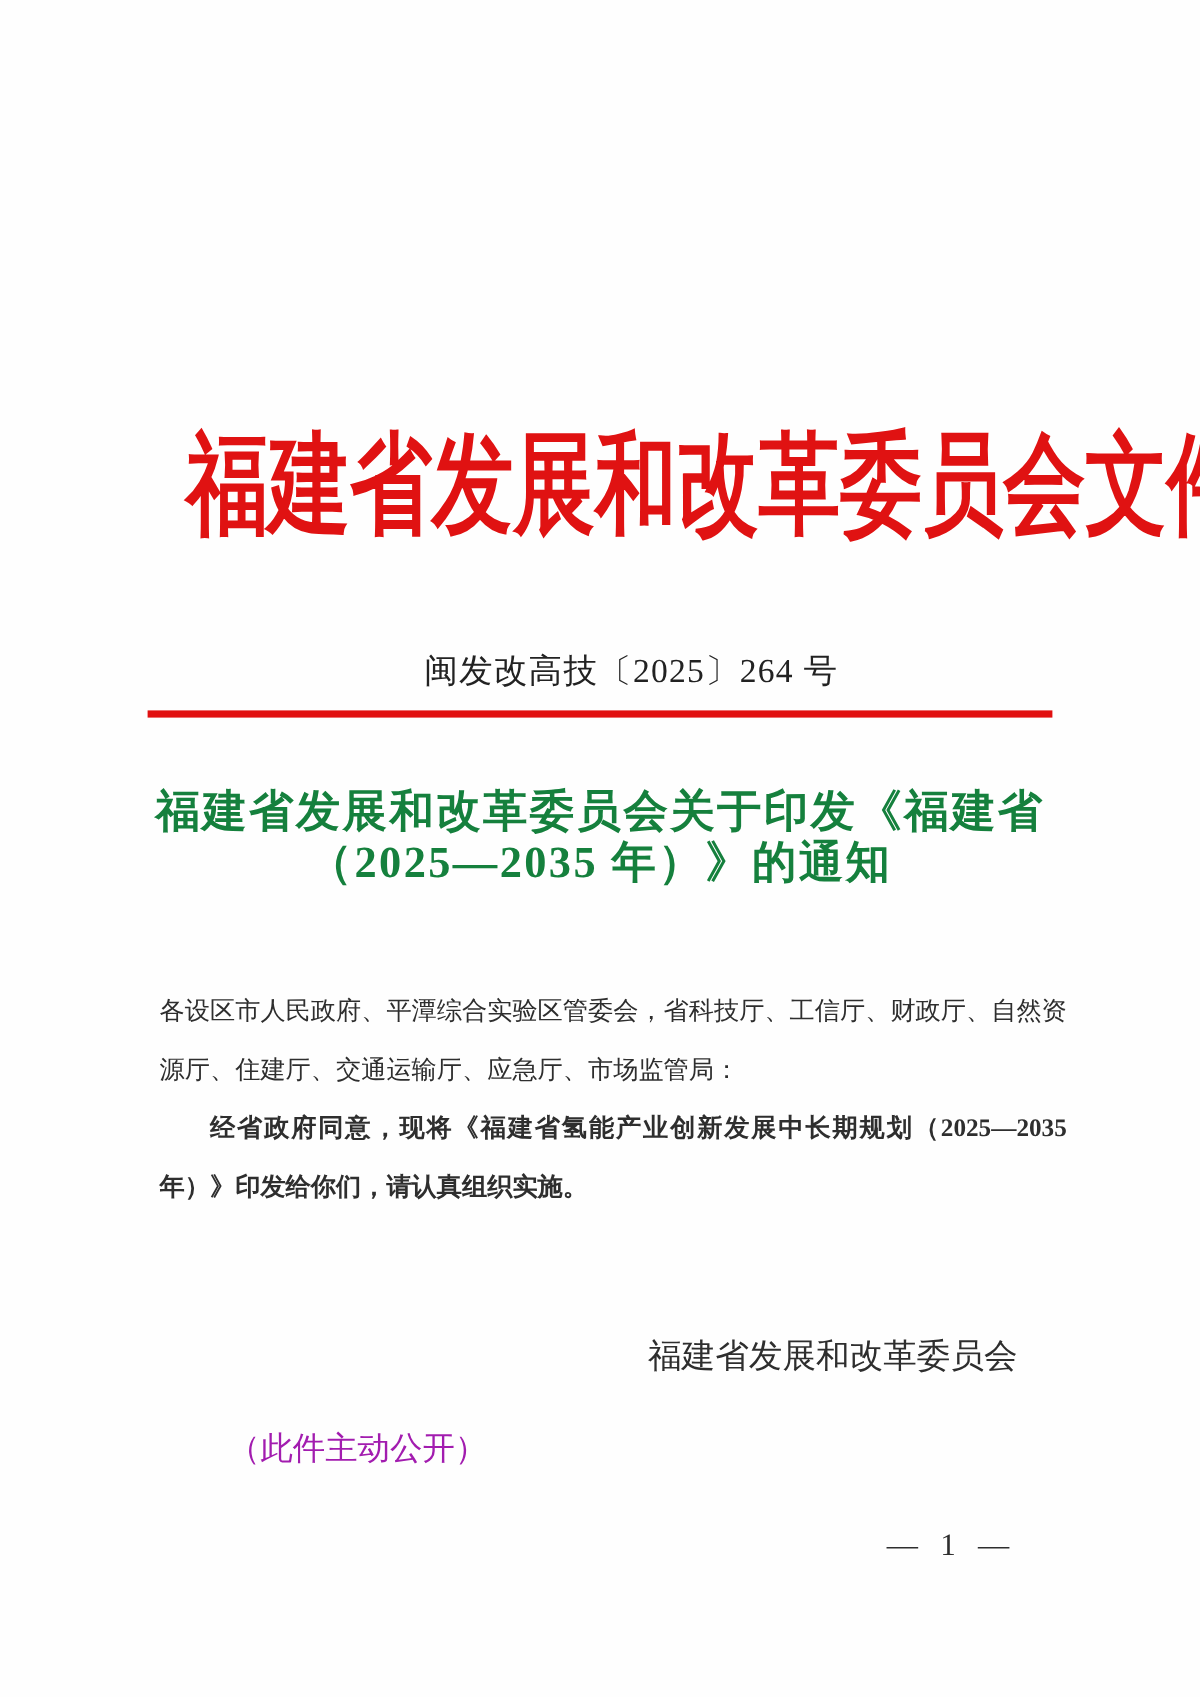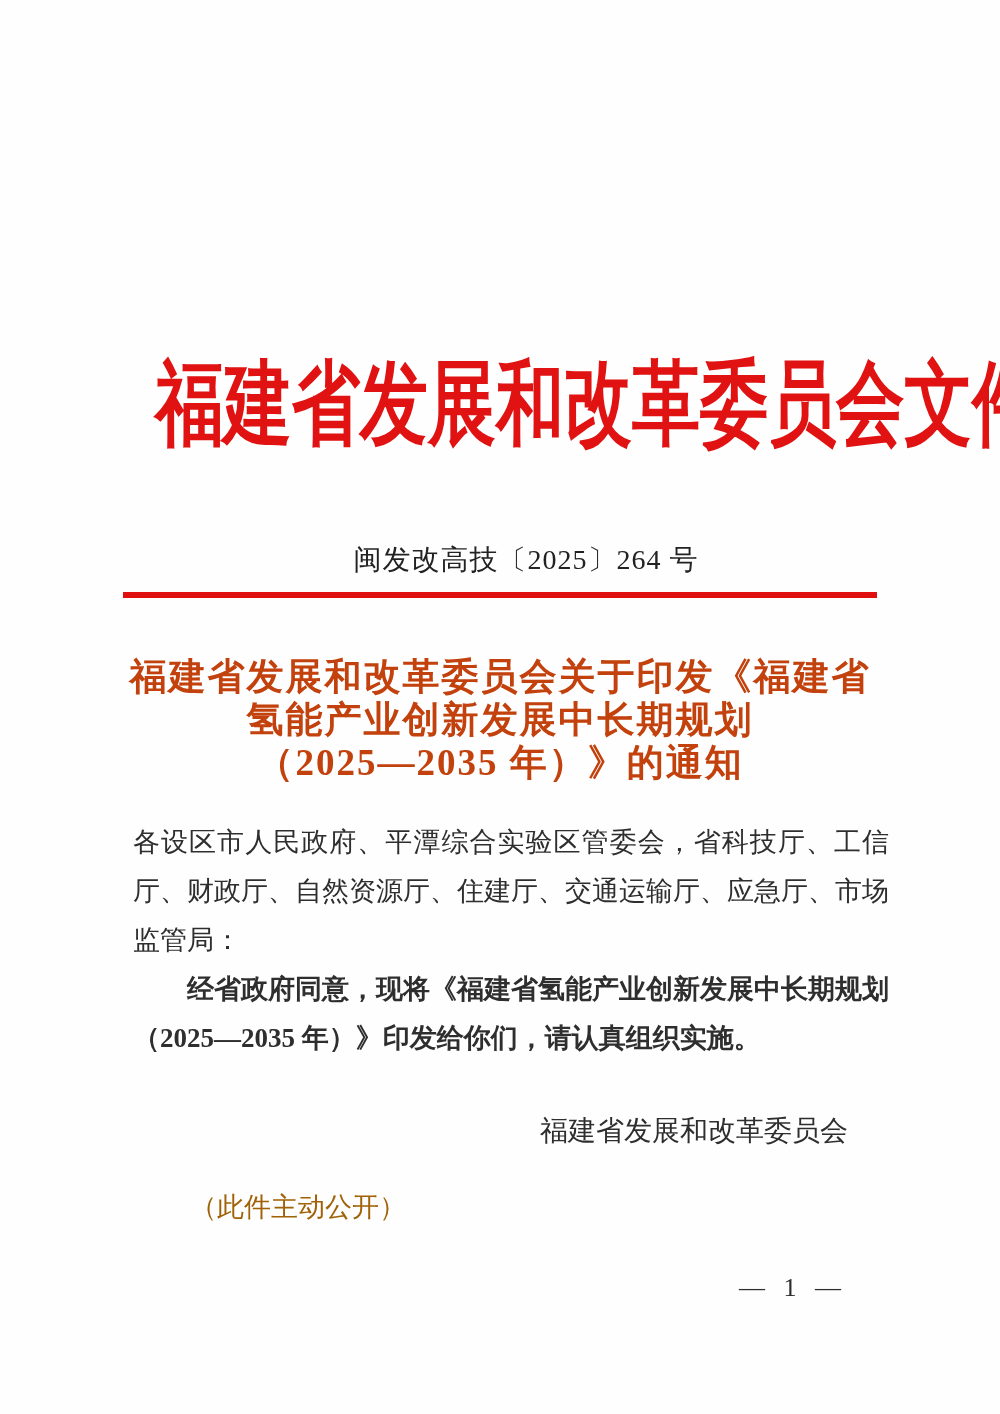--- a/index.html
+++ b/index.html
@@ -59,30 +59,30 @@
   
   .doc-title {
     position: absolute;
     top: 655px;
     left: 90px;
     width: 820px;
     text-align: center;
     font-size: 37px;
     line-height: 43px;
     font-weight: bold;
-    color: #c2410c;
+    color: #15803d;
     letter-spacing: 2px;
   }
   
   .body-text {
     position: absolute;
     top: 818px;
     left: 133px;
     width: 756px;
-    font-size: 27px;
+    font-size: 21px;
     line-height: 49px;
     color: #2e2e2e;
     text-align: justify;
   }
   .body-text p { margin: 0; }
   .body-text p.indented { text-indent: 2em; font-weight: bold; }
   
   .sign-block {
     position: absolute;
     top: 1110px;
@@ -92,21 +92,21 @@
     line-height: 41px;
     color: #2e2e2e;
   }
   
   .disclosure-note {
     position: absolute;
     top: 1190px;
     left: 190px;
     font-size: 27px;
     line-height: 34px;
-    color: #a16207;
+    color: #a21caf;
   }
   
   .page-number {
     position: absolute;
     top: 1272px;
     left: 700px;
     width: 186px;
     text-align: center;
     font-size: 26px;
     line-height: 32px;
@@ -122,21 +122,20 @@
   <div class="agency-header">
     <span class="stretch">福建省发展和改革委员会文件</span>
   </div>
 
   <div class="doc-number">闽发改高技〔2025〕264 号</div>
 
   <div class="red-rule"></div>
 
   <div class="doc-title">
     <div>福建省发展和改革委员会关于印发《福建省</div>
-    <div>氢能产业创新发展中长期规划</div>
     <div>（2025—2035 年）》的通知</div>
   </div>
 
   <div class="body-text">
     <p>各设区市人民政府、平潭综合实验区管委会，省科技厅、工信厅、财政厅、自然资源厅、住建厅、交通运输厅、应急厅、市场监管局：</p>
     <p class="indented">经省政府同意，现将《福建省氢能产业创新发展中长期规划（2025—2035 年）》印发给你们，请认真组织实施。</p>
   </div>
 
   <div class="sign-block">
     <div>福建省发展和改革委员会</div>

